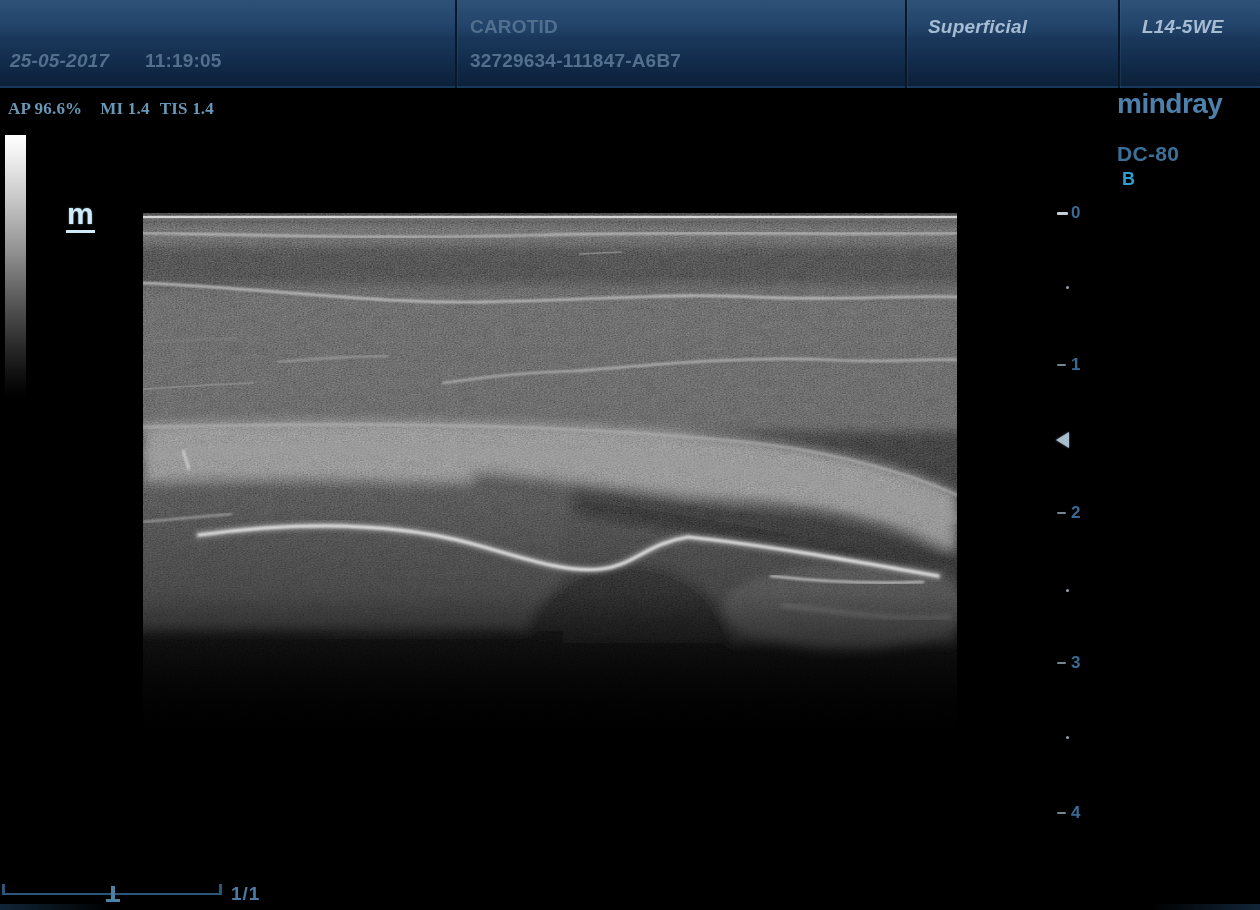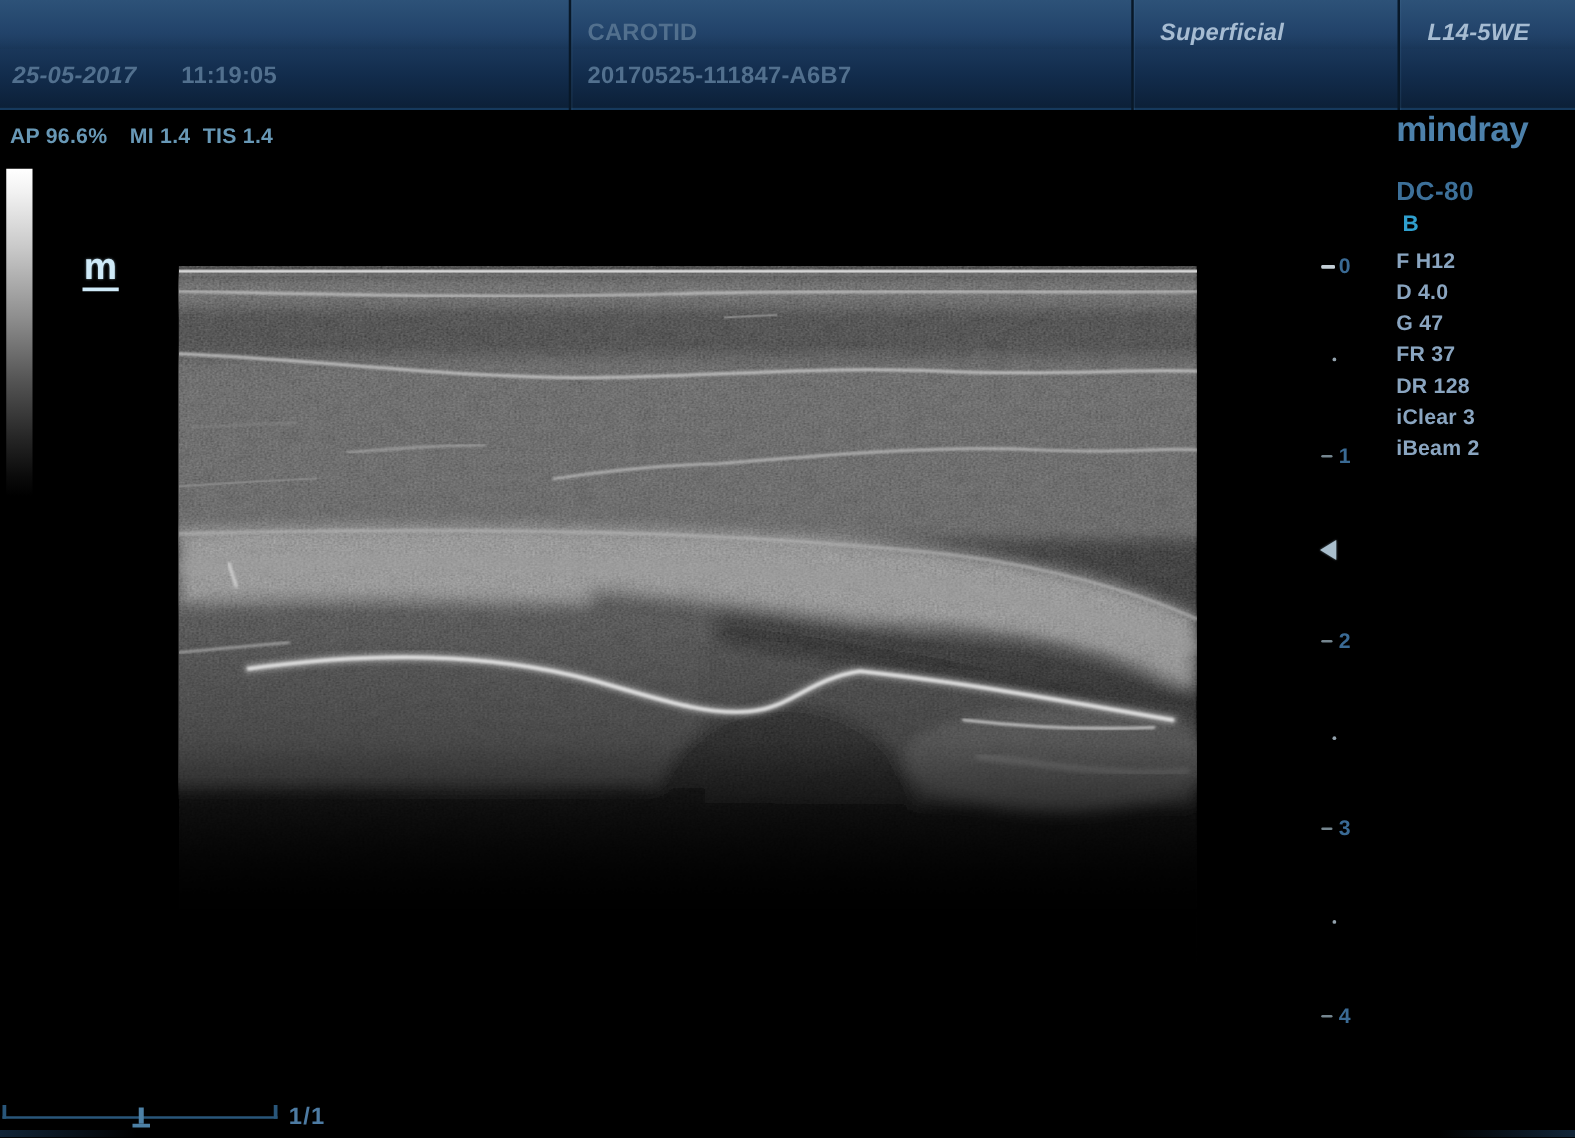--- a/index.html
+++ b/index.html
@@ -17,21 +17,21 @@
                linear-gradient(180deg,#27496f 0%,#1c3a5e 40%,#122c4c 70%,#0c2038 100%);
     border-bottom:2px solid #16395c;
   }
   .header .divider{position:absolute;top:0;width:2px;height:88px;background:#081828;box-shadow:1px 0 0 rgba(80,120,160,.18);}
   .h-text{position:absolute;font-size:19px;letter-spacing:.2px;white-space:nowrap;text-align:center;}
   .dim{color:var(--text-dim);}
   .bright{color:var(--text-bright);font-style:italic;}
 
   
   .status-line{position:absolute;left:8px;top:99px;font-size:17px;color:var(--status-text);letter-spacing:.2px;}
-  .status-line span{margin-right:10px;}
+  .status-line span{margin-right:10px;font-family:Liberation Serif, serif;}
   .status-line .ap{margin-right:18px;}
 
   
   .logo{position:absolute;left:1117px;top:88px;font-size:28px;letter-spacing:-.5px;color:var(--logo-color);}
   .model{position:absolute;left:1117px;top:142px;font-size:21px;color:var(--model-color);letter-spacing:.3px;}
   .mode-b{position:absolute;left:1122px;top:169px;font-size:18px;color:var(--accent-cyan);}
   .params{position:absolute;left:1117px;top:196px;font-size:17px;color:var(--param-text);}
   .params .param{height:25px;line-height:25px;letter-spacing:.2px;}
 
   
@@ -80,47 +80,38 @@
 
 <div id="screen">
 
   <div class="header">
     <div class="h-text dim" style="left:10px;top:50px;font-style:italic;">25-05-2017</div>
     <div class="h-text dim" style="left:145px;top:50px;">11:19:05</div>
 
     <div class="divider" style="left:455px;"></div>
 
     <div class="h-text dim" style="left:470px;top:16px;">CAROTID</div>
-    <div class="h-text dim" style="left:470px;top:50px;">20170525-111847-A6B7</div>
+    <div class="h-text dim" style="left:470px;top:50px;">32729634-111847-A6B7</div>
 
     <div class="divider" style="left:905px;"></div>
 
     <div class="h-text bright" style="left:928px;top:16px;">Superficial</div>
 
     <div class="divider" style="left:1118px;"></div>
 
     <div class="h-text bright" style="left:1142px;top:16px;">L14-5WE</div>
   </div>
 
   <div class="status-line">
     <span class="ap">AP 96.6%</span><span>MI 1.4</span><span>TIS 1.4</span>
   </div>
 
   <div class="logo">mindray</div>
   <div class="model">DC-80</div>
   <div class="mode-b">B</div>
-  <div class="params">
-      <div class="param">F H12</div>
-      <div class="param">D 4.0</div>
-      <div class="param">G 47</div>
-      <div class="param">FR 37</div>
-      <div class="param">DR 128</div>
-      <div class="param">iClear 3</div>
-      <div class="param">iBeam 2</div>
-    </div>
 
   <div class="graybar"></div>
 
   <div class="orient">m</div>
 
   <div class="us-wrap">
     <svg width="814" height="597" viewBox="0 0 814 597" xmlns="http://www.w3.org/2000/svg">
       <defs>
         <filter id="noiseF" x="0" y="0" width="100%" height="100%">
           <feTurbulence type="fractalNoise" baseFrequency="0.55 0.85" numOctaves="2" seed="7" stitchTiles="stitch"></feTurbulence>

